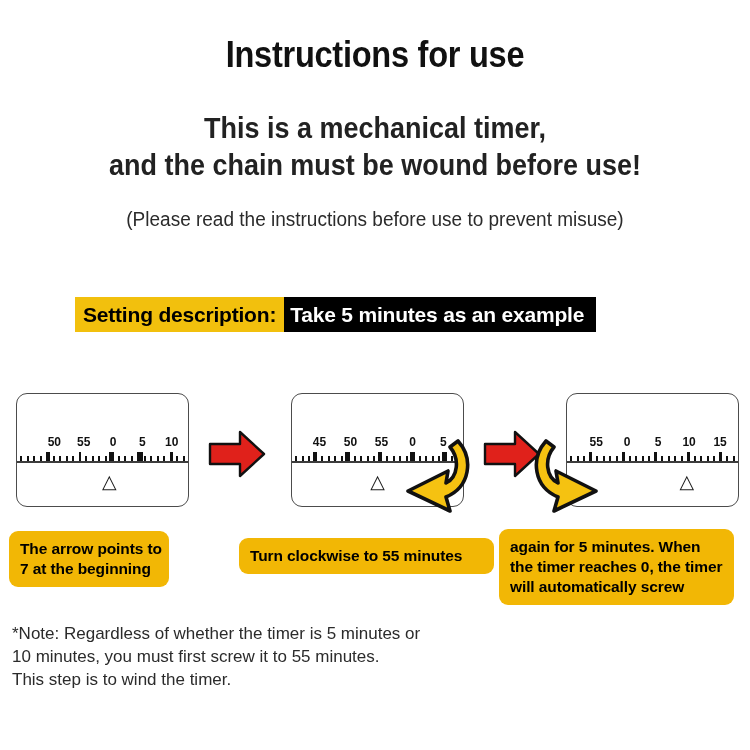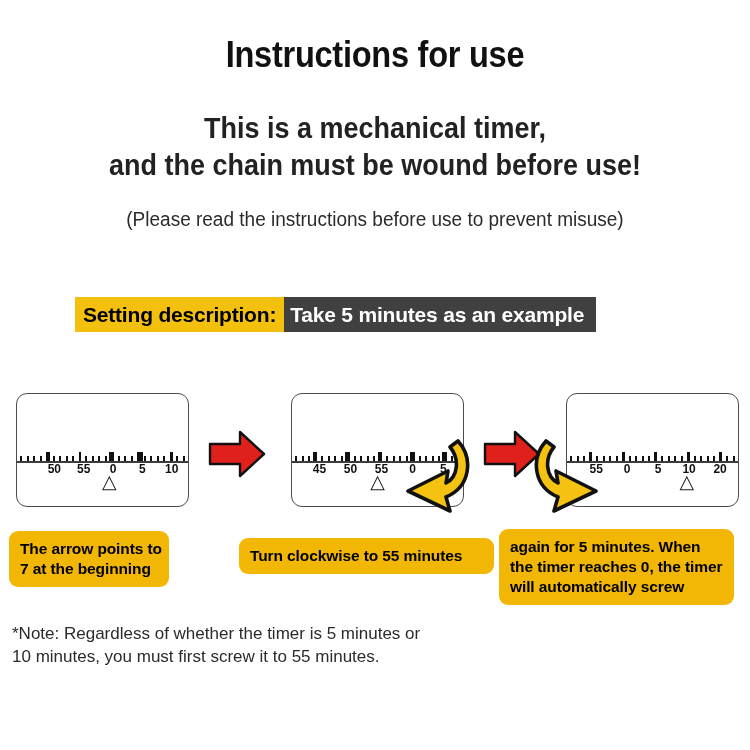--- a/index.html
+++ b/index.html
@@ -67,21 +67,21 @@
     color: #000000;
     font-size: 21px;
     font-weight: bold;
     display: flex;
     align-items: center;
     padding: 0 8px 0 8px;
     white-space: nowrap;
     letter-spacing: -0.2px;
   }
   .banner-right {
-    background: #404040;
+    background: #000000;
     color: #ffffff;
     font-size: 21px;
     font-weight: bold;
     display: flex;
     align-items: center;
     padding: 0 12px 0 6px;
     white-space: nowrap;
     letter-spacing: -0.2px;
   }
 
@@ -107,21 +107,20 @@
     right: 0;
     top: 41px;
     height: 34px;
   }
   .scale-labels {
     position: absolute;
     left: 8px;
     right: 0;
     top: 0;
     height: 15px;
-    margin-top: 27px;
   }
   .scale-labels span {
     position: absolute;
     transform: translateX(-50%);
     font-size: 12px;
     font-weight: bold;
     color: #111111;
     top: 0;
   }
   .ticks {
@@ -349,21 +348,21 @@
   </svg>
 </div>
 
 <div class="panel" id="panel-3">
   <div class="scale">
     <div class="scale-labels">
       <span style="left:13%">55</span>
       <span style="left:32%">0</span>
       <span style="left:51%">5</span>
       <span style="left:70%">10</span>
-      <span style="left:89%">20</span>
+      <span style="left:89%">15</span>
     </div>
     <div class="ticks">
         <i class="minor" style="left: 2%;"></i>
         <i class="minor" style="left: 5.8%;"></i>
         <i class="minor" style="left: 9.6%;"></i>
         <i class="major" style="left: 13.4%;"></i>
         <i class="minor" style="left: 17.2%;"></i>
         <i class="minor" style="left: 21%;"></i>
         <i class="minor" style="left: 24.8%;"></i>
         <i class="minor" style="left: 28.6%;"></i>
@@ -413,13 +412,14 @@
 
 <div class="caption" id="caption-3">
   <div>again for 5 minutes. When</div>
   <div>the timer reaches 0, the timer</div>
   <div>will automatically screw</div>
 </div>
 
 <div class="footnote">
   <div>*Note: Regardless of whether the timer is 5 minutes or</div>
   <div>10 minutes, you must first screw it to 55 minutes.</div>
+  <div>This step is to wind the timer.</div>
 </div>
 
 </body></html>

